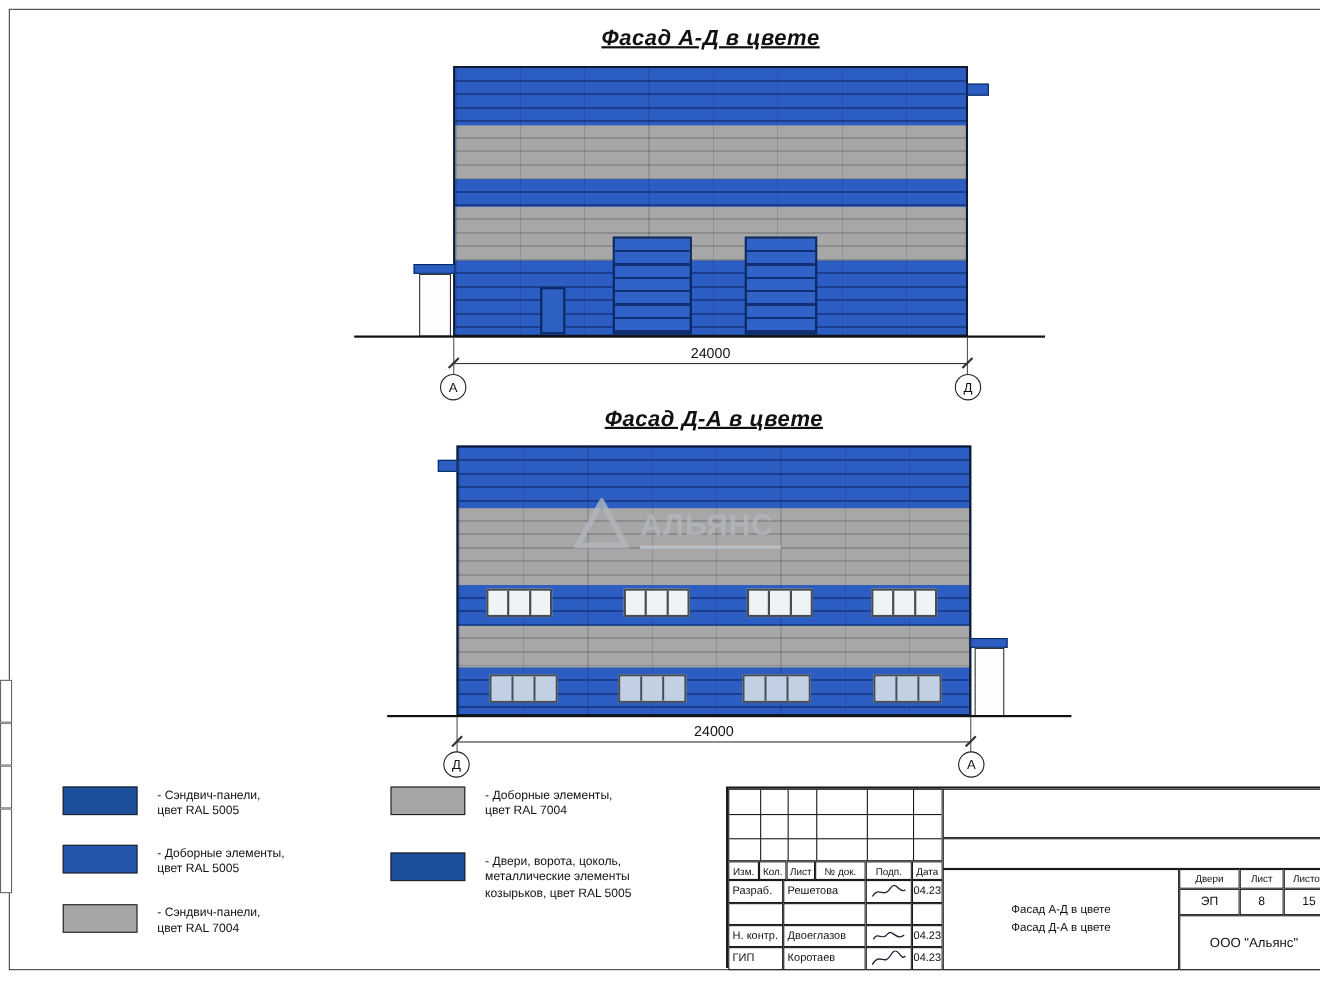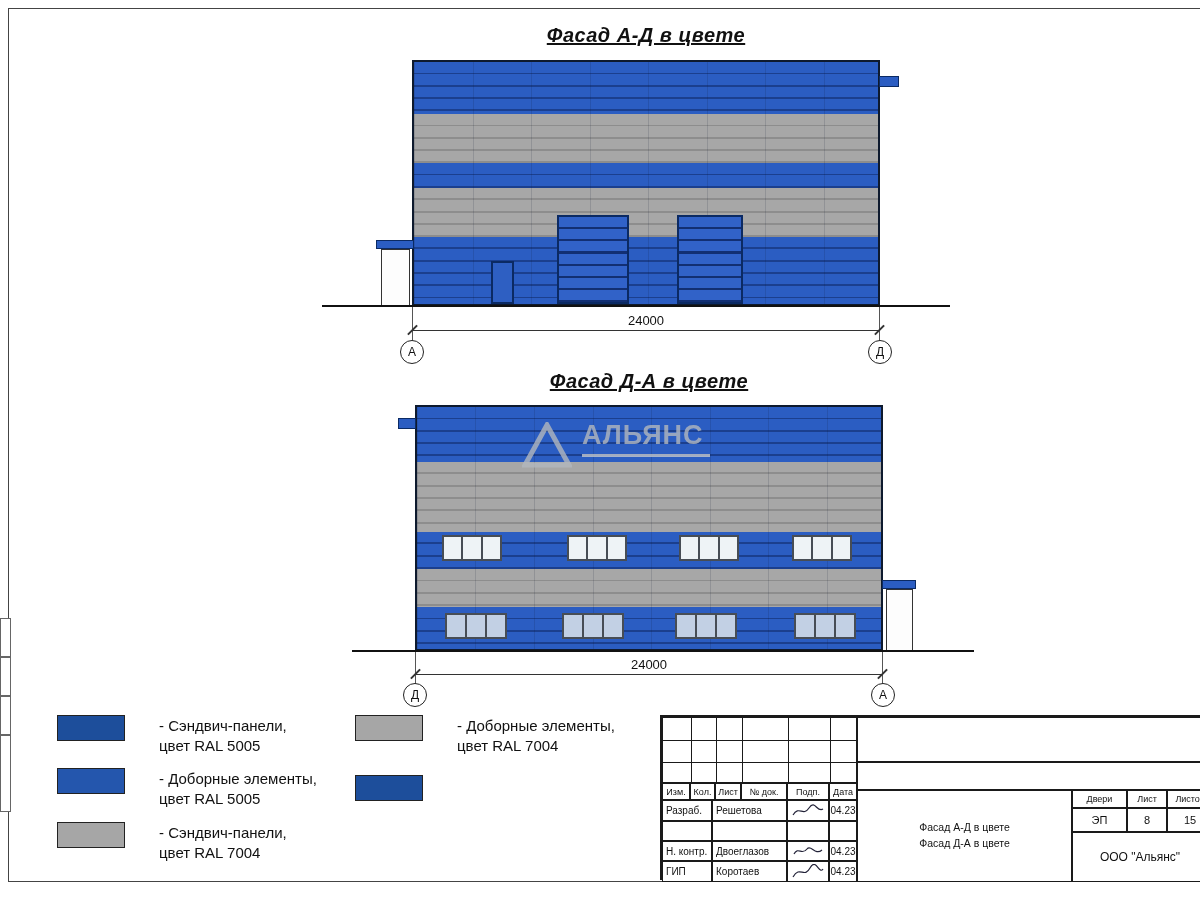--- a/index.html
+++ b/index.html
@@ -32,29 +32,29 @@
   
   .ground{position:absolute;height:2px;background:#111;}
   .ext{position:absolute;width:1px;background:#555;}
   .dimline{position:absolute;height:1px;background:#333;}
   .tick{position:absolute;width:13px;height:2px;background:#333;transform:rotate(-45deg);}
   .dimtext{position:absolute;text-align:center;font-size:13px;}
   .axis{position:absolute;width:24px;height:24px;border:1px solid #222;border-radius:50%;background:#fff;
         display:flex;align-items:center;justify-content:center;font-size:12px;box-sizing:border-box;}
 
   
-  .wm{position:absolute;display:flex;align-items:flex-start;opacity:.8;}
+  .wm{position:absolute;display:flex;align-items:flex-end;opacity:.8;margin-top:31px;}
   .wm-textcol{margin-left:10px;}
   .wm-name{font-weight:bold;font-size:27px;letter-spacing:1px;color:#b3b8be;line-height:1;}
   .wm-sub{height:3px;width:128px;background:#c4c8cd;margin-top:5px;}
 
   
   .legend-item{position:absolute;display:flex;align-items:flex-start;}
   .swatch{width:68px;height:26px;border:1px solid #222;box-sizing:border-box;flex:none;}
-  .legend-label{margin-left:34px;font-size:15px;line-height:1.3;white-space:pre-line;margin-top:1px;}
+  .legend-label{margin-left:18px;font-size:11px;line-height:1.3;white-space:pre-line;margin-top:1px;}
 
   
   .tb{position:absolute;left:660px;top:715px;width:546px;height:165px;border:2px solid #1a1a1a;box-sizing:border-box;font-size:10px;}
   .tb-cell{position:absolute;border:1px solid #1a1a1a;box-sizing:border-box;display:flex;align-items:center;justify-content:center;overflow:hidden;background:#fff;}
   .tb-cell.lft{justify-content:flex-start;padding-left:3px;}
   .tb-grid{position:absolute;left:0;top:0;width:195px;height:66px;border:1px solid #1a1a1a;box-sizing:border-box;
     background-image:linear-gradient(#1a1a1a,#1a1a1a),linear-gradient(#1a1a1a,#1a1a1a),linear-gradient(#1a1a1a,#1a1a1a),
                      linear-gradient(#1a1a1a,#1a1a1a),linear-gradient(#1a1a1a,#1a1a1a),
                      linear-gradient(#1a1a1a,#1a1a1a),linear-gradient(#1a1a1a,#1a1a1a);
     background-repeat:no-repeat;
@@ -196,20 +196,23 @@
     <div class="legend-label">- Сэндвич-панели,
 цвет RAL 7004</div>
   </div>
   <div class="legend-item" style="left:355px;top:715px">
     <div class="swatch" style="background-color: rgb(166, 166, 166);"></div>
     <div class="legend-label">- Доборные элементы,
 цвет RAL 7004</div>
   </div>
   <div class="legend-item" style="left:355px;top:775px">
     <div class="swatch" style="background-color: rgb(29, 78, 155);"></div>
+    <div class="legend-label">- Двери, ворота, цоколь,
+металлические элементы
+козырьков, цвет RAL 5005</div>
   </div>
 
   <div class="tb">
     <div class="tb-grid"></div>
 
     <div class="tb-cell hdr" style="left:0;top:66px;width:28px;height:17px">Изм.</div>
     <div class="tb-cell hdr" style="left:28px;top:66px;width:25px;height:17px">Кол.</div>
     <div class="tb-cell hdr" style="left:53px;top:66px;width:26px;height:17px">Лист</div>
     <div class="tb-cell hdr" style="left:79px;top:66px;width:46px;height:17px">№ док.</div>
     <div class="tb-cell hdr" style="left:125px;top:66px;width:42px;height:17px">Подп.</div>

